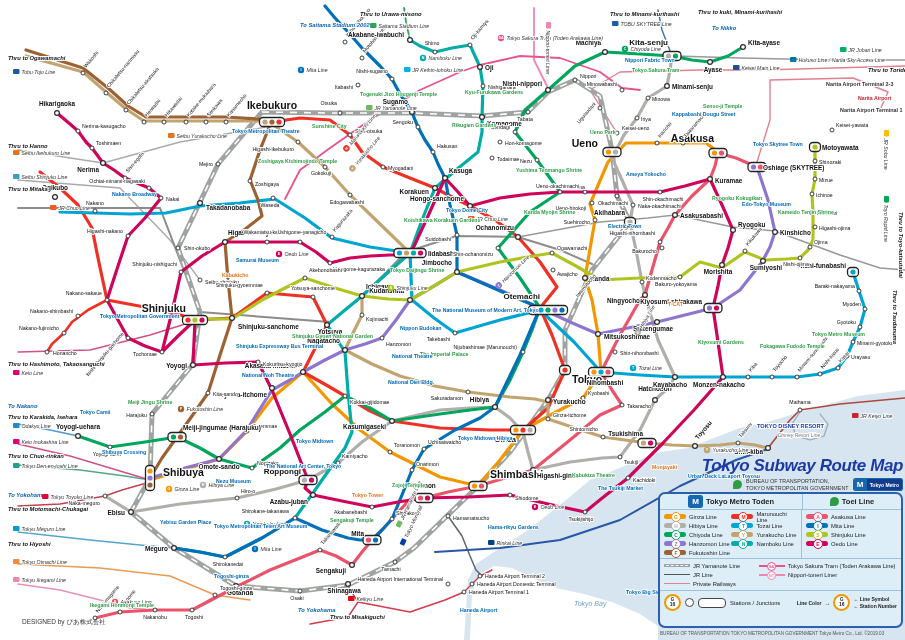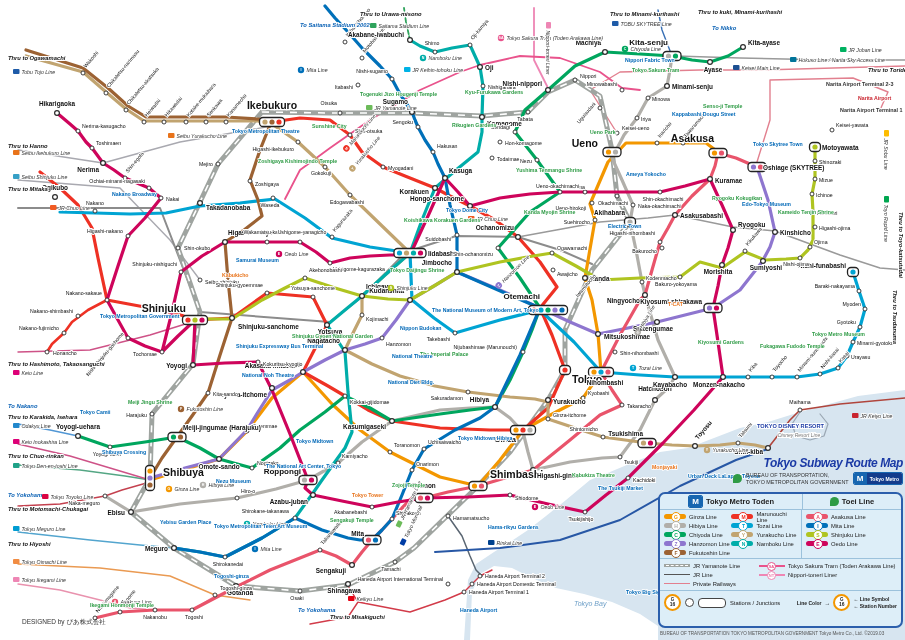--- a/index.html
+++ b/index.html
@@ -1,21 +1,21 @@
 <!DOCTYPE html>
 <html><head>
 <meta charset="utf-8">
 <style>
   html,body{margin:0;padding:0;background:#e8e8e8;}
   .stage{position:relative;width:905px;height:640px;background:#ffffff;overflow:hidden;
          font-family:"Liberation Sans",sans-serif;}
   svg{position:absolute;left:0;top:0;}
   
   .titleblock{position:absolute;left:655px;top:456px;width:248px;text-align:right;}
-  .map-title{font-size:12px;font-weight:bold;font-style:italic;color:#1B3AA5;letter-spacing:-0.4px;}
+  .map-title{font-size:17px;font-weight:bold;font-style:italic;color:#1B3AA5;letter-spacing:-0.4px;}
   .bureau-row{display:flex;align-items:center;justify-content:flex-end;gap:4px;margin-top:2px;}
   .leaf{width:9px;height:9px;background:#2E9B45;border-radius:50% 50% 50% 0;display:inline-block;}
   .bureau-text{font-size:5.4px;color:#333;text-align:left;line-height:1.15;}
   .metro-badge{display:flex;align-items:center;border:1px solid #1766B0;background:#fff;border-radius:2px;overflow:hidden;height:11px;}
   .metro-m{width:13px;height:11px;background:#1766B0;color:#fff;font-weight:bold;font-size:8px;
            display:flex;align-items:center;justify-content:center;}
   .metro-word{background:#143C8C;color:#fff;font-size:5px;font-weight:bold;padding:0 3px;height:11px;display:flex;align-items:center;}
   
   .legend{position:absolute;left:658px;top:492px;width:245px;height:136px;background:#DDEEF8;
           border:2px solid #2C5FAC;border-radius:7px;box-sizing:border-box;font-size:5.8px;color:#222;}

